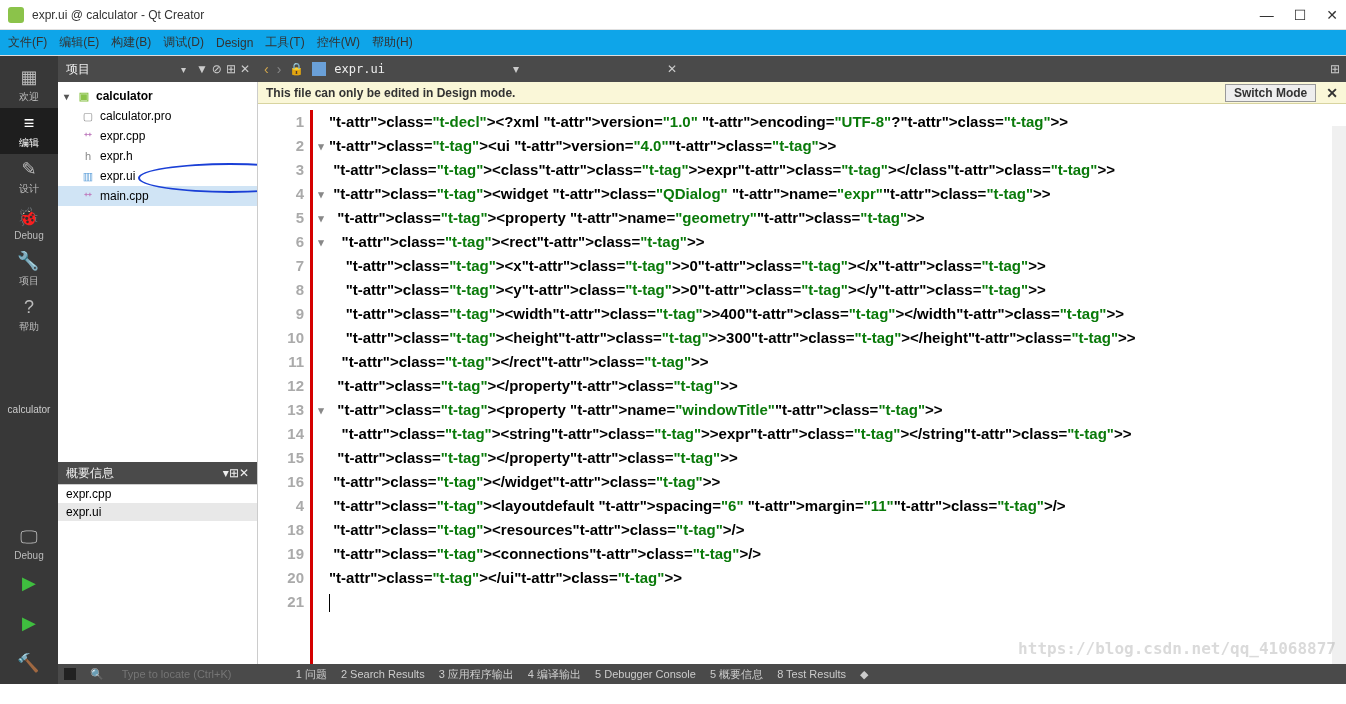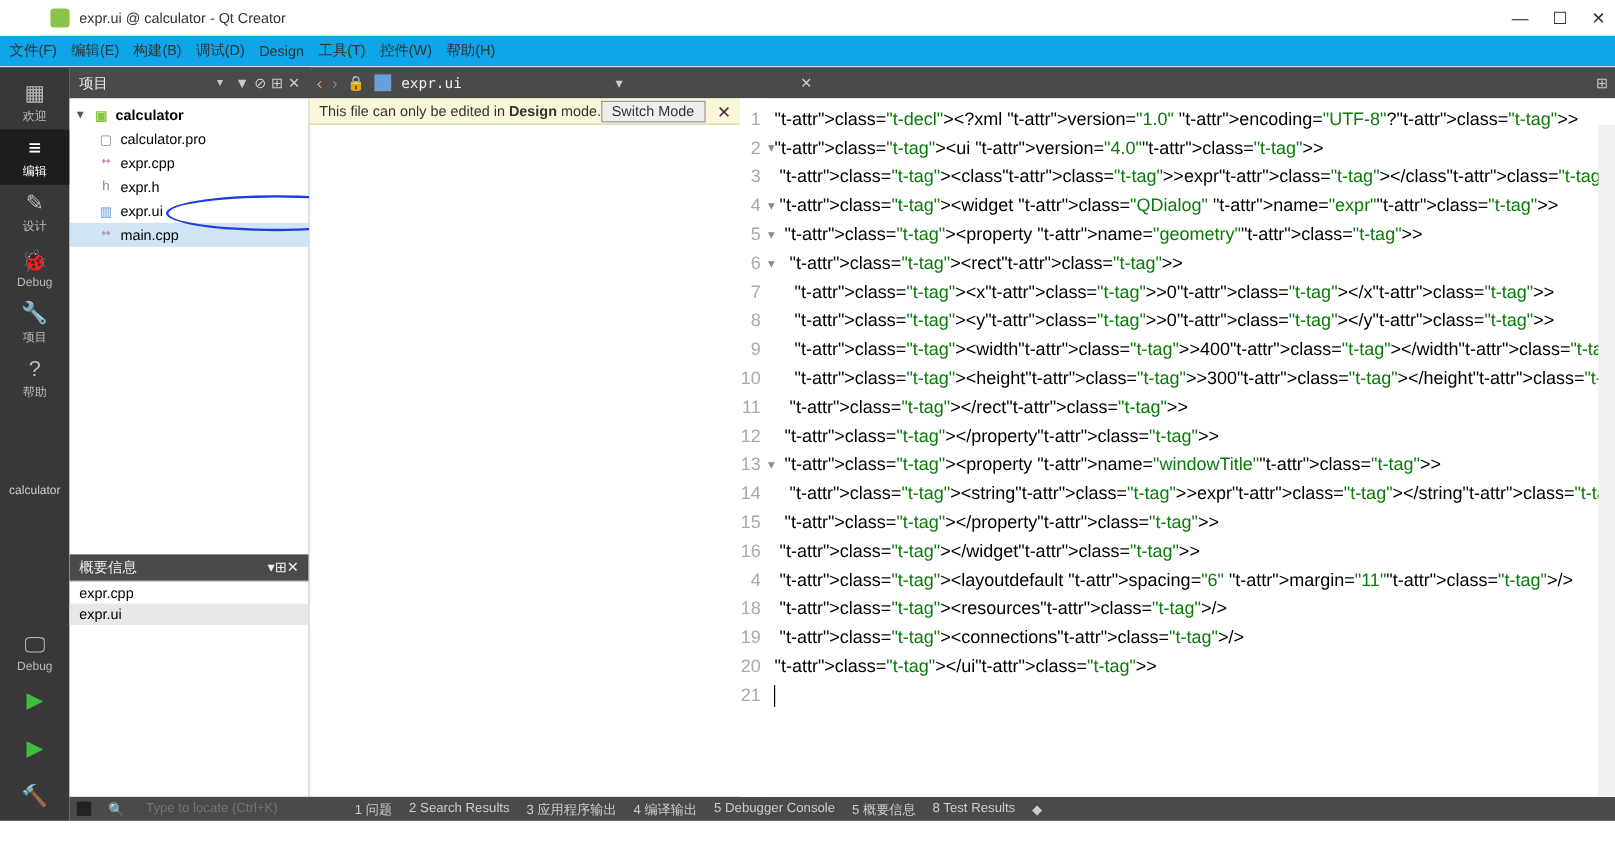--- a/index.html
+++ b/index.html
@@ -1,18 +1,18 @@
 <!DOCTYPE html>
 <html><head>
 <meta charset="utf-8">
 <style>
 * { margin:0; padding:0; box-sizing:border-box; font-family:"Microsoft YaHei",sans-serif; }
 body { width:1346px; height:704px; background:#fff; overflow:hidden; font-size:12px; }
 
-.titlebar { height:30px; background:#fff; display:flex; align-items:center; padding:0 8px; border-bottom:1px solid #e0e0e0;margin-left:34px; }
+.titlebar { height:30px; background:#fff; display:flex; align-items:center; padding:0 8px; border-bottom:1px solid #e0e0e0; }
 .titlebar .logo { width:16px; height:16px; background:#8bc34a; border-radius:3px; margin-right:8px; }
 .titlebar .title { flex:1; color:#333; }
 .winctrl { display:flex; gap:20px; color:#333; font-size:14px; }
 .winctrl span { cursor:default; }
 
 .menubar { height:26px; background:#0ea5e9; display:flex; align-items:center; padding:0 8px; gap:12px; border-bottom:1px solid #ddd; color:#333; }
 .menubar span { cursor:default; }
 
 .main { display:flex; height:628px; }
 
@@ -54,21 +54,21 @@
 .tree-row.circled { position:relative; }
 .tree-row.circled::after { content:""; position:absolute; left:80px; top:-3px; width:180px; height:26px; border:2px solid #1a3fd6; border-radius:50%/50%; pointer-events:none; }
 .l1 { padding-left:22px; }
 
 .docs-hdr { height:22px; background:#4a4a4a; color:#eee; display:flex; align-items:center; padding:0 8px; font-size:12px; }
 .docs-hdr .caret { margin-left:auto; }
 .docs { height:180px; border-top:1px solid #ccc; }
 .docs-row { height:18px; padding:2px 8px; font-size:12px; cursor:default; }
 .docs-row.sel { background:#e8e8e8; }
 
-.editor { flex:1; display:flex; flex-direction:row; position:relative; }
+.editor { flex:1; display:flex; flex-direction:column; position:relative;font-weight:bold; }
 .banner { height:22px; background:#faf7d8; border-bottom:1px solid #d8d4a0; display:flex; align-items:center; padding:0 8px; font-family:monospace; font-size:12px; color:#333; }
 .banner .sw { margin-left:auto; background:#eee; border:1px solid #999; padding:1px 8px; font-family:sans-serif; cursor:default; }
 .banner .x { margin-left:10px; font-size:14px; cursor:default; }
 .codewrap { flex:1; display:flex; background:#fff; overflow:hidden; position:relative; }
 .gutter { width:52px; background:#fff; text-align:right; color:#aaa; font-family:Consolas,monospace; font-size:15px; padding-top:6px; }
 .gutter div { height:24px; line-height:24px; padding-right:6px; }
 .redline { width:3px; background:#d40000; margin-top:6px; }
 .foldcol { width:16px; padding-top:6px; }
 .foldcol div { height:24px; line-height:24px; text-align:center; color:#888; font-size:11px; }
 .code { flex:1; font-family:Consolas,monospace; font-size:15px; padding-top:6px; white-space:pre; color:#000; }
@@ -265,20 +265,21 @@
               <div></div>
               <div></div>
               <div></div>
               <div></div>
               <div></div>
               <div></div>
             </div>
           <div class="code" id="code"><div class="ln"><span <span="" class="&lt;span">"t-attr"</span>&gt;class=<span class="t-str">"t-decl"</span>&gt;&lt;?xml <span class="&lt;span">"t-attr"</span>&gt;version=<span class="t-str">"1.0"</span> <span class="&lt;span">"t-attr"</span>&gt;encoding=<span class="t-str">"UTF-8"</span>?<span <span="" class="&lt;span">"t-attr"</span>&gt;class=<span class="t-str">"t-tag"</span>&gt;&gt;</div><div class="ln"><span <span="" class="&lt;span">"t-attr"</span>&gt;class=<span class="t-str">"t-tag"</span>&gt;&lt;ui <span class="&lt;span">"t-attr"</span>&gt;version=<span class="t-str">"4.0"</span><span <span="" class="&lt;span">"t-attr"</span>&gt;class=<span class="t-str">"t-tag"</span>&gt;&gt;</div><div class="ln"> <span <span="" class="&lt;span">"t-attr"</span>&gt;class=<span class="t-str">"t-tag"</span>&gt;&lt;class<span <span="" class="&lt;span">"t-attr"</span>&gt;class=<span class="t-str">"t-tag"</span>&gt;&gt;expr<span <span="" class="&lt;span">"t-attr"</span>&gt;class=<span class="t-str">"t-tag"</span>&gt;&lt;/class<span <span="" class="&lt;span">"t-attr"</span>&gt;class=<span class="t-str">"t-tag"</span>&gt;&gt;</div><div class="ln"> <span <span="" class="&lt;span">"t-attr"</span>&gt;class=<span class="t-str">"t-tag"</span>&gt;&lt;widget <span class="&lt;span">"t-attr"</span>&gt;class=<span class="t-str">"QDialog"</span> <span class="&lt;span">"t-attr"</span>&gt;name=<span class="t-str">"expr"</span><span <span="" class="&lt;span">"t-attr"</span>&gt;class=<span class="t-str">"t-tag"</span>&gt;&gt;</div><div class="ln">  <span <span="" class="&lt;span">"t-attr"</span>&gt;class=<span class="t-str">"t-tag"</span>&gt;&lt;property <span class="&lt;span">"t-attr"</span>&gt;name=<span class="t-str">"geometry"</span><span <span="" class="&lt;span">"t-attr"</span>&gt;class=<span class="t-str">"t-tag"</span>&gt;&gt;</div><div class="ln">   <span <span="" class="&lt;span">"t-attr"</span>&gt;class=<span class="t-str">"t-tag"</span>&gt;&lt;rect<span <span="" class="&lt;span">"t-attr"</span>&gt;class=<span class="t-str">"t-tag"</span>&gt;&gt;</div><div class="ln">    <span <span="" class="&lt;span">"t-attr"</span>&gt;class=<span class="t-str">"t-tag"</span>&gt;&lt;x<span <span="" class="&lt;span">"t-attr"</span>&gt;class=<span class="t-str">"t-tag"</span>&gt;&gt;0<span <span="" class="&lt;span">"t-attr"</span>&gt;class=<span class="t-str">"t-tag"</span>&gt;&lt;/x<span <span="" class="&lt;span">"t-attr"</span>&gt;class=<span class="t-str">"t-tag"</span>&gt;&gt;</div><div class="ln">    <span <span="" class="&lt;span">"t-attr"</span>&gt;class=<span class="t-str">"t-tag"</span>&gt;&lt;y<span <span="" class="&lt;span">"t-attr"</span>&gt;class=<span class="t-str">"t-tag"</span>&gt;&gt;0<span <span="" class="&lt;span">"t-attr"</span>&gt;class=<span class="t-str">"t-tag"</span>&gt;&lt;/y<span <span="" class="&lt;span">"t-attr"</span>&gt;class=<span class="t-str">"t-tag"</span>&gt;&gt;</div><div class="ln">    <span <span="" class="&lt;span">"t-attr"</span>&gt;class=<span class="t-str">"t-tag"</span>&gt;&lt;width<span <span="" class="&lt;span">"t-attr"</span>&gt;class=<span class="t-str">"t-tag"</span>&gt;&gt;400<span <span="" class="&lt;span">"t-attr"</span>&gt;class=<span class="t-str">"t-tag"</span>&gt;&lt;/width<span <span="" class="&lt;span">"t-attr"</span>&gt;class=<span class="t-str">"t-tag"</span>&gt;&gt;</div><div class="ln">    <span <span="" class="&lt;span">"t-attr"</span>&gt;class=<span class="t-str">"t-tag"</span>&gt;&lt;height<span <span="" class="&lt;span">"t-attr"</span>&gt;class=<span class="t-str">"t-tag"</span>&gt;&gt;300<span <span="" class="&lt;span">"t-attr"</span>&gt;class=<span class="t-str">"t-tag"</span>&gt;&lt;/height<span <span="" class="&lt;span">"t-attr"</span>&gt;class=<span class="t-str">"t-tag"</span>&gt;&gt;</div><div class="ln">   <span <span="" class="&lt;span">"t-attr"</span>&gt;class=<span class="t-str">"t-tag"</span>&gt;&lt;/rect<span <span="" class="&lt;span">"t-attr"</span>&gt;class=<span class="t-str">"t-tag"</span>&gt;&gt;</div><div class="ln">  <span <span="" class="&lt;span">"t-attr"</span>&gt;class=<span class="t-str">"t-tag"</span>&gt;&lt;/property<span <span="" class="&lt;span">"t-attr"</span>&gt;class=<span class="t-str">"t-tag"</span>&gt;&gt;</div><div class="ln">  <span <span="" class="&lt;span">"t-attr"</span>&gt;class=<span class="t-str">"t-tag"</span>&gt;&lt;property <span class="&lt;span">"t-attr"</span>&gt;name=<span class="t-str">"windowTitle"</span><span <span="" class="&lt;span">"t-attr"</span>&gt;class=<span class="t-str">"t-tag"</span>&gt;&gt;</div><div class="ln">   <span <span="" class="&lt;span">"t-attr"</span>&gt;class=<span class="t-str">"t-tag"</span>&gt;&lt;string<span <span="" class="&lt;span">"t-attr"</span>&gt;class=<span class="t-str">"t-tag"</span>&gt;&gt;expr<span <span="" class="&lt;span">"t-attr"</span>&gt;class=<span class="t-str">"t-tag"</span>&gt;&lt;/string<span <span="" class="&lt;span">"t-attr"</span>&gt;class=<span class="t-str">"t-tag"</span>&gt;&gt;</div><div class="ln">  <span <span="" class="&lt;span">"t-attr"</span>&gt;class=<span class="t-str">"t-tag"</span>&gt;&lt;/property<span <span="" class="&lt;span">"t-attr"</span>&gt;class=<span class="t-str">"t-tag"</span>&gt;&gt;</div><div class="ln"> <span <span="" class="&lt;span">"t-attr"</span>&gt;class=<span class="t-str">"t-tag"</span>&gt;&lt;/widget<span <span="" class="&lt;span">"t-attr"</span>&gt;class=<span class="t-str">"t-tag"</span>&gt;&gt;</div><div class="ln"> <span <span="" class="&lt;span">"t-attr"</span>&gt;class=<span class="t-str">"t-tag"</span>&gt;&lt;layoutdefault <span class="&lt;span">"t-attr"</span>&gt;spacing=<span class="t-str">"6"</span> <span class="&lt;span">"t-attr"</span>&gt;margin=<span class="t-str">"11"</span><span <span="" class="&lt;span">"t-attr"</span>&gt;class=<span class="t-str">"t-tag"</span>&gt;/&gt;</div><div class="ln"> <span <span="" class="&lt;span">"t-attr"</span>&gt;class=<span class="t-str">"t-tag"</span>&gt;&lt;resources<span <span="" class="&lt;span">"t-attr"</span>&gt;class=<span class="t-str">"t-tag"</span>&gt;/&gt;</div><div class="ln"> <span <span="" class="&lt;span">"t-attr"</span>&gt;class=<span class="t-str">"t-tag"</span>&gt;&lt;connections<span <span="" class="&lt;span">"t-attr"</span>&gt;class=<span class="t-str">"t-tag"</span>&gt;/&gt;</div><div class="ln"><span <span="" class="&lt;span">"t-attr"</span>&gt;class=<span class="t-str">"t-tag"</span>&gt;&lt;/ui<span <span="" class="&lt;span">"t-attr"</span>&gt;class=<span class="t-str">"t-tag"</span>&gt;&gt;</div><div class="ln"><span class="cursor"></span></div></div>
           <div class="scrollv"></div>
         </div>
+        <div class="watermark">https://blog.csdn.net/qq_41068877</div>
       </div>
     </div>
 
     <div class="status">
       <span class="sq"></span>
       <span class="srch">🔍</span>
       <input placeholder="Type to locate (Ctrl+K)" style="">
       <span class="item">1  问题</span>
       <span class="item">2  Search Results</span>
       <span class="item">3  应用程序输出</span>

